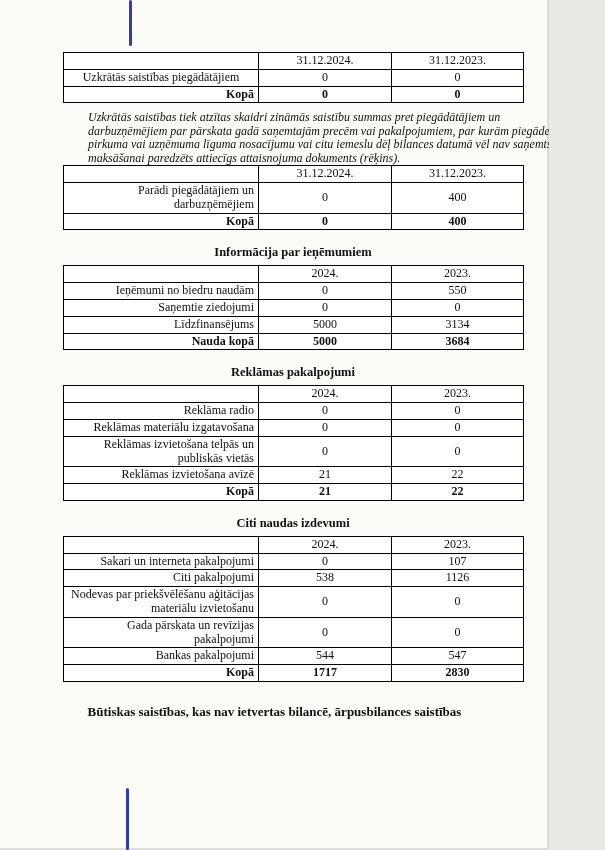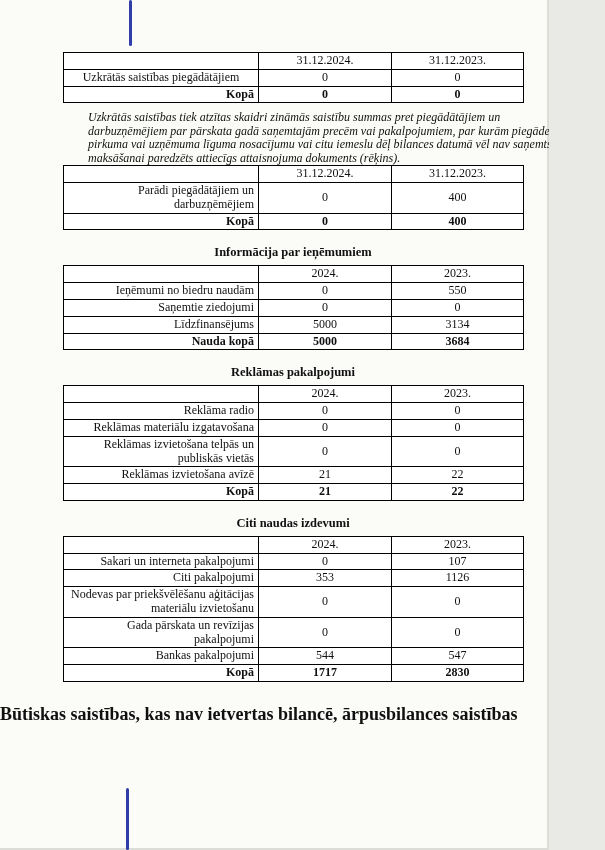--- a/index.html
+++ b/index.html
@@ -57,21 +57,22 @@
   }
   h3.sec {
     font-size:12.5px;
     font-weight:bold;
     text-align:center;
     width:460px;
     margin:15px 0 5px 63px;
   }
   .footer-heading {
     font-weight:bold;
-    font-size:18px;
+    font-size:13px;
+    text-align:center;
     margin-top:22px;
   }
 </style>
 </head>
 <body>
 
 <div class="page">
   <div class="fold fold-top"></div>
   <div class="fold fold-bottom"></div>
 
@@ -219,21 +220,21 @@
         <td class="hdr">2024.</td>
         <td class="hdr">2023.</td>
       </tr>
       <tr>
         <td class="lbl">Sakari un interneta pakalpojumi</td>
         <td class="num">0</td>
         <td class="num">107</td>
       </tr>
       <tr>
         <td class="lbl">Citi pakalpojumi</td>
-        <td class="num">353</td>
+        <td class="num">538</td>
         <td class="num">1126</td>
       </tr>
       <tr>
         <td class="lbl">Nodevas par priekšvēlēšanu aģitācijas materiālu izvietošanu</td>
         <td class="num">0</td>
         <td class="num">0</td>
       </tr>
       <tr>
         <td class="lbl">Gada pārskata un revīzijas pakalpojumi</td>
         <td class="num">0</td>

